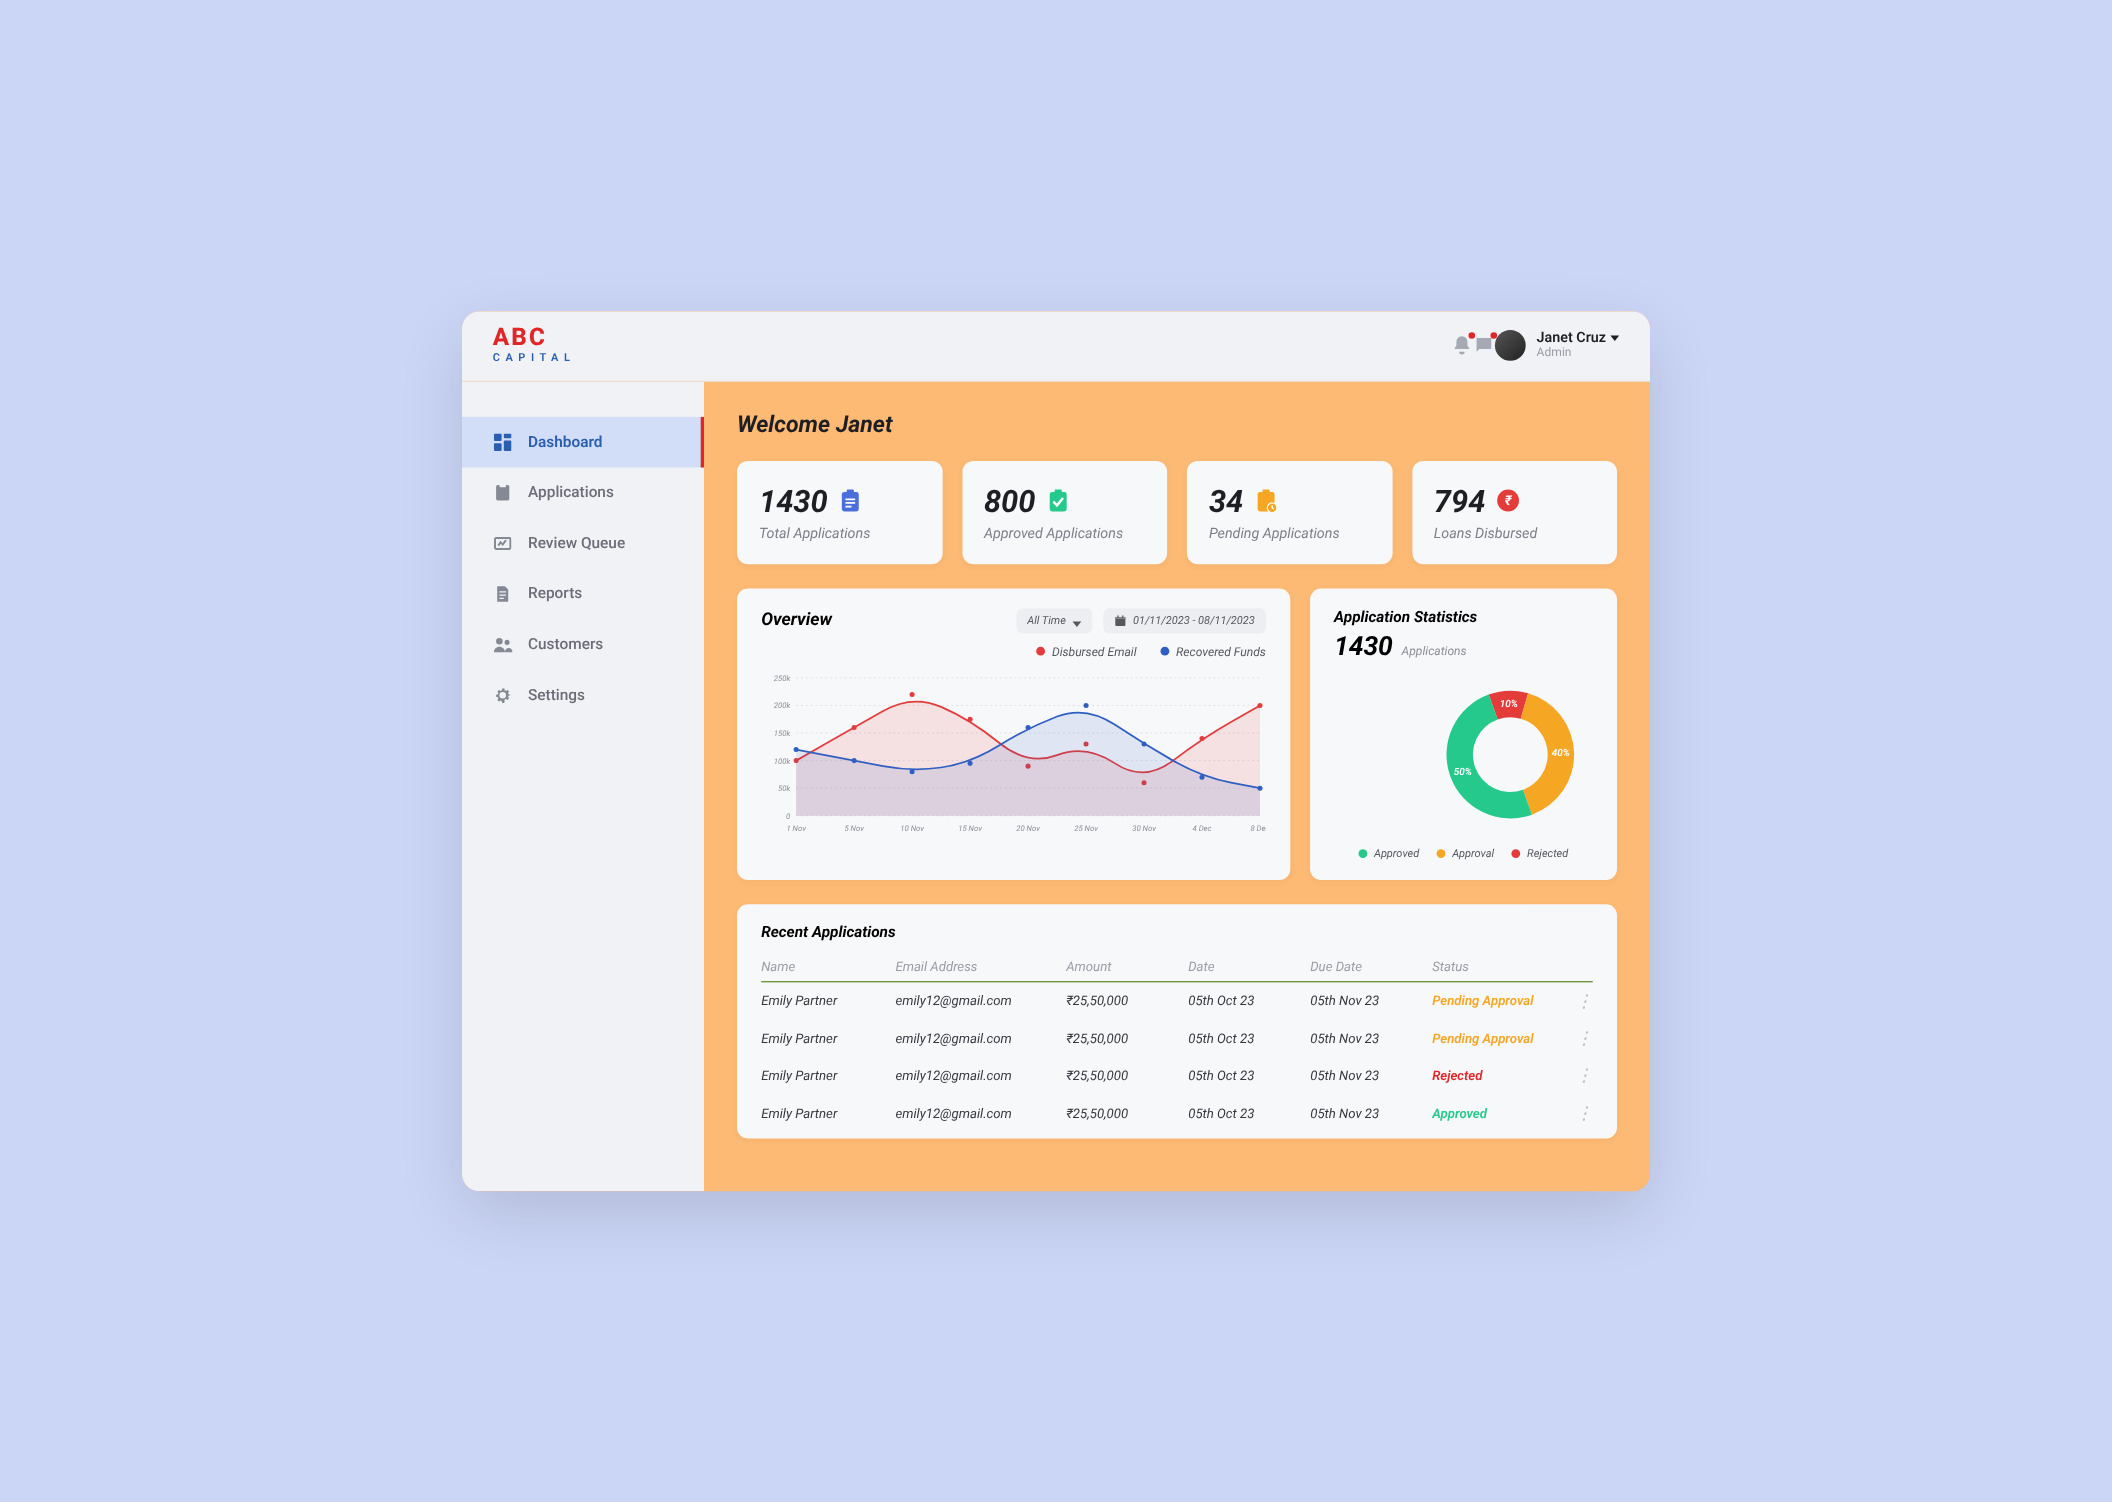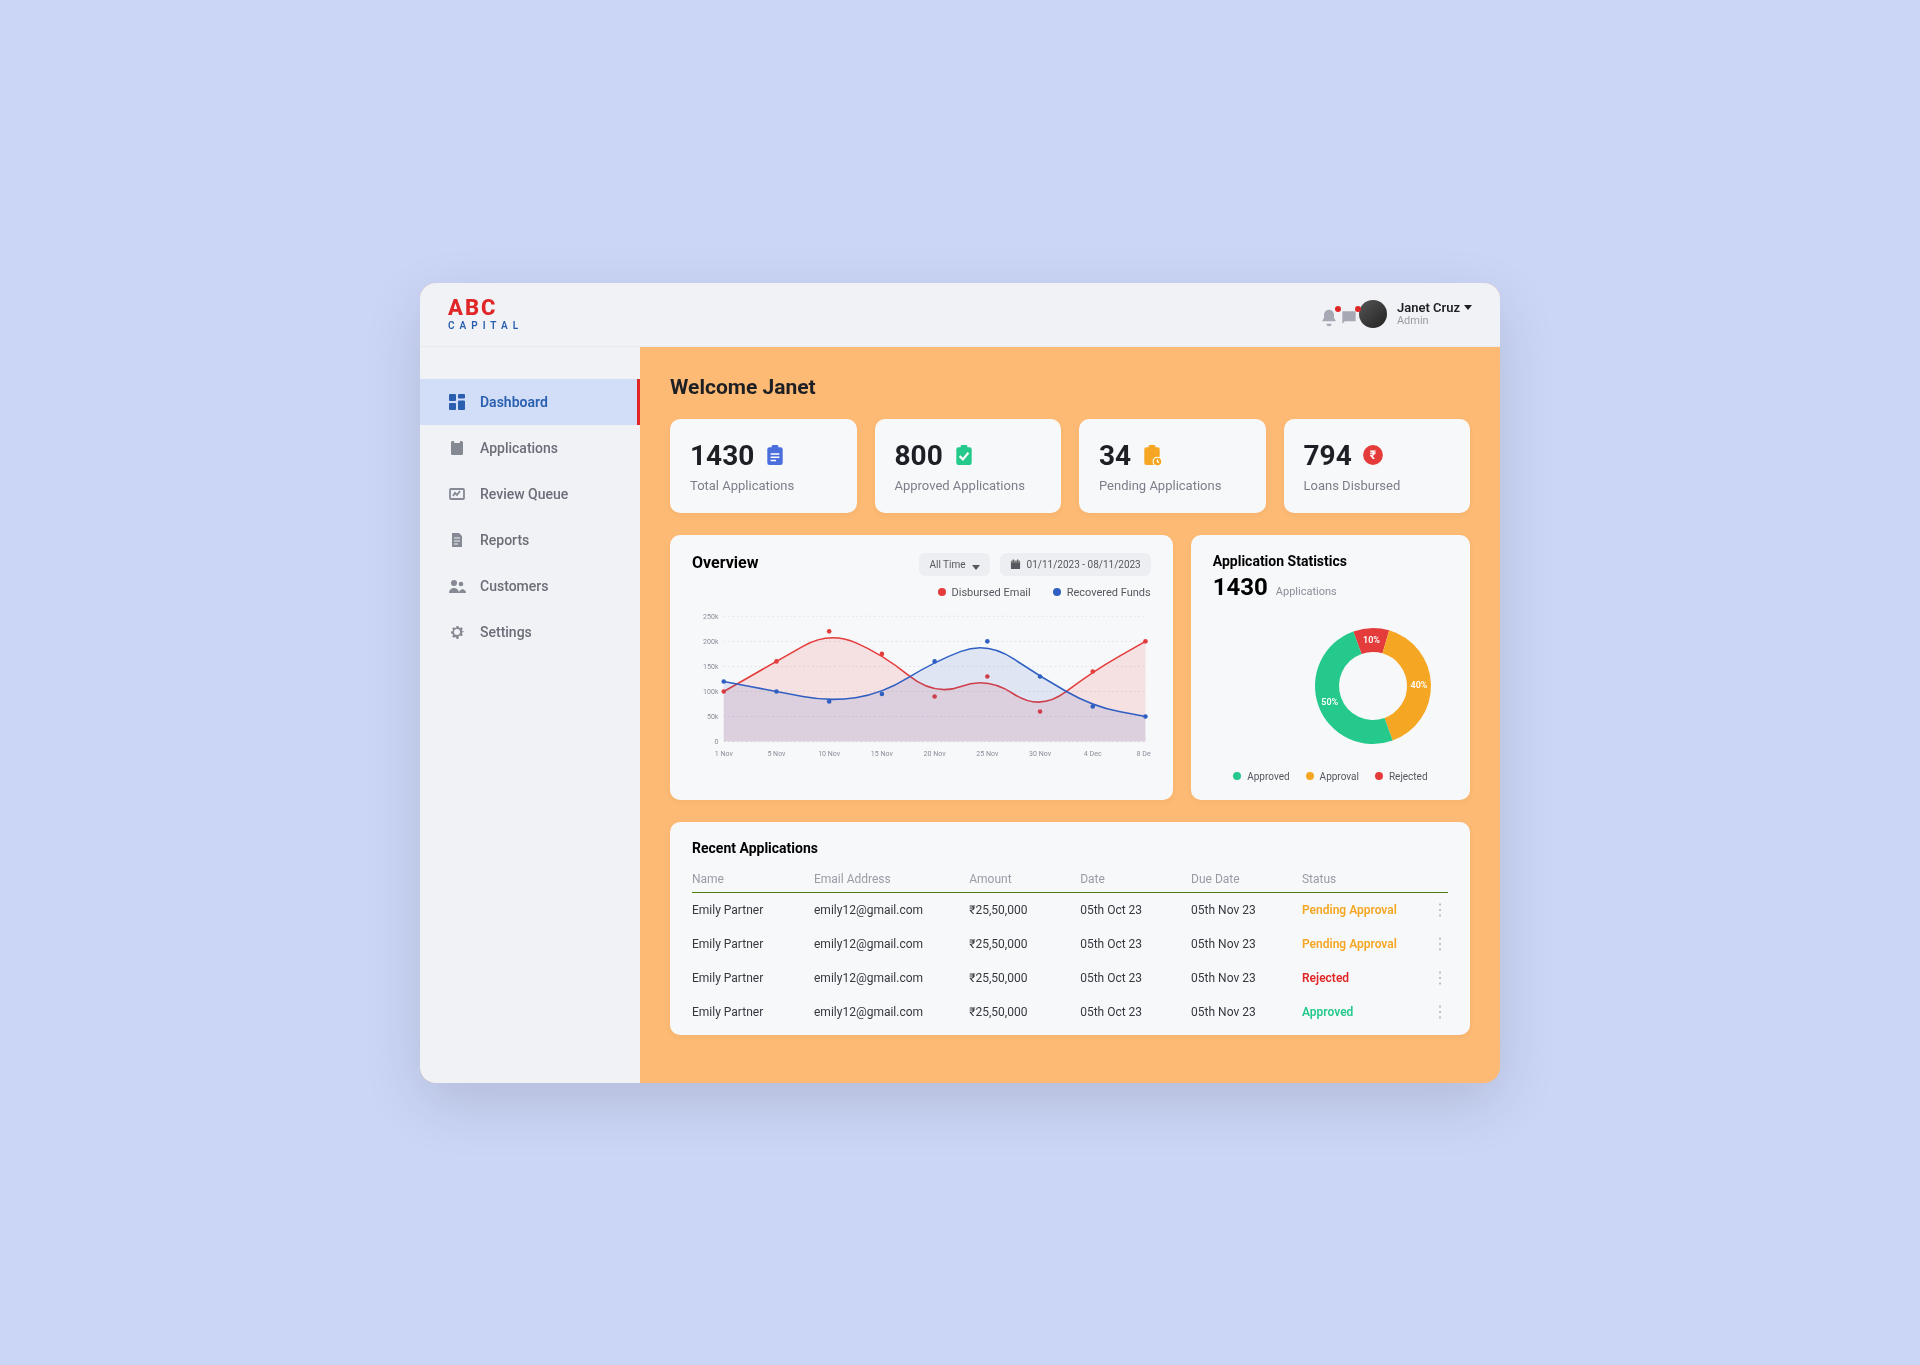--- a/index.html
+++ b/index.html
@@ -17,21 +17,21 @@
   }
   
   .header {
     height: 64px; background: #f1f2f6;
     display: flex; align-items: center; justify-content: space-between;
     padding: 0 28px; border-bottom: 1px solid rgba(0,0,0,0.03);
   }
   .logo { display: flex; flex-direction: column; line-height: 1; }
   .logo-top { color: #e02626; font-weight: 800; font-size: 22px; letter-spacing: 2px; }
   .logo-bottom { color: #2a5fb0; font-size: 10px; letter-spacing: 5px; margin-top: 2px; font-weight: 600; }
-  .header-right { display: flex; align-items: flex-end; }
+  .header-right { display: flex; align-items: center; }
   .icon-btn { width: 20px; height: 20px; position: relative; cursor: pointer; color: #a6a9b3; }
   .icon-btn .dot { position: absolute; top: -2px; right: -2px; width: 6px; height: 6px; background: #e02626; border-radius: 50%; }
   .user-block { display: flex; align-items: center; gap: 10px; cursor: pointer; }
   .avatar { width: 28px; height: 28px; border-radius: 50%; background: linear-gradient(135deg,#555,#222); }
   .user-text { display: flex; flex-direction: column; line-height: 1.1; }
   .user-name { font-size: 13px; font-weight: 600; color: #1e1f24; display: flex; align-items: center; gap: 4px; }
   .user-role { font-size: 11px; color: #9a9ca5; }
   .caret-down { width:0;height:0;border-left:4px solid transparent;border-right:4px solid transparent;border-top:5px solid #1e1f24; }
   
   .body { flex: 1; display: flex; overflow: hidden; }
@@ -41,21 +41,21 @@
     display: flex; align-items: center; gap: 14px;
     padding: 14px 28px; font-size: 14px; color: #6b6e78; cursor: pointer;
     font-weight: 500;
   }
   .nav-item .nav-icon { width: 18px; height: 18px; color: #858993; display:flex;align-items:center;justify-content:center; }
   .nav-item.active {
     background: #d2ddf8; color: #2a5fb0; border-right: 3px solid #e02626; font-weight: 600;
   }
   .nav-item.active .nav-icon { color: #2a5fb0; }
   
-  .main { flex: 1; padding: 28px 30px; overflow: auto; }
+  .main { flex: 1; padding: 28px 30px; overflow: auto; font-style: italic; }
   .welcome { font-size: 21px; font-weight: 700; color: #1e1f24; margin-bottom: 20px; }
   
   .stats-row { display: flex; gap: 18px; margin-bottom: 22px; }
   .stat-card {
     flex: 1; background: #f7f8fa; border-radius: 10px; padding: 20px 20px;
     box-shadow: 0 2px 6px rgba(0,0,0,0.04);
   }
   .stat-top { display: flex; align-items: center; gap: 10px; }
   .stat-value { font-size: 28px; font-weight: 700; color: #1e1f24; }
   .stat-icon { width: 22px; height: 22px; display:flex;align-items:center;justify-content:center; }

